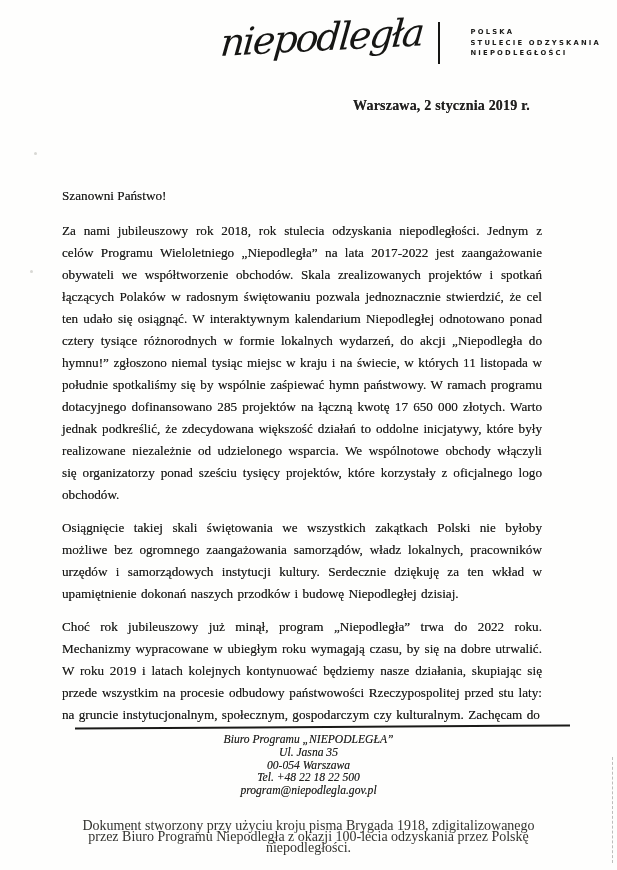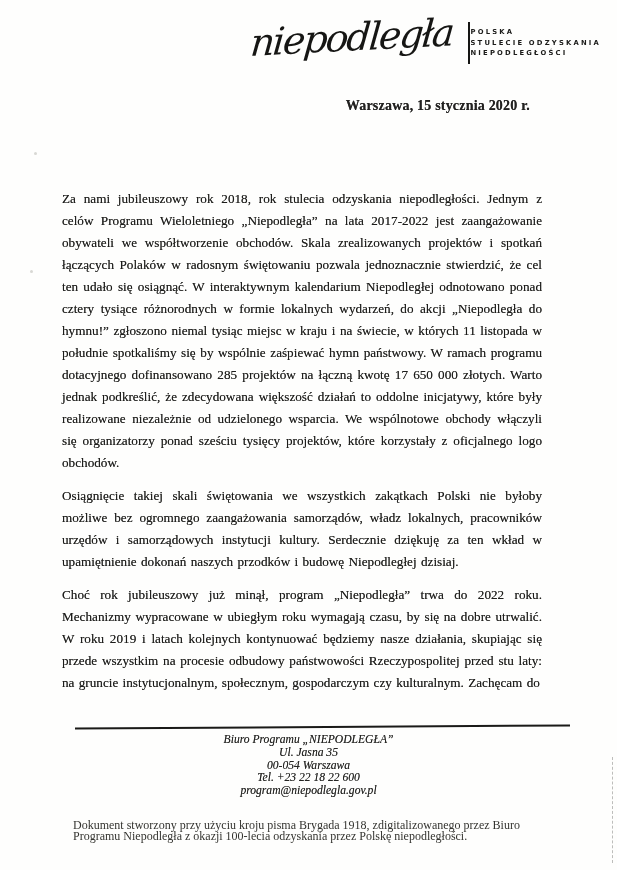--- a/index.html
+++ b/index.html
@@ -39,21 +39,21 @@
     padding-right: 18px;
     line-height: 58px;
   }
   .logo-divider {
     width: 2px;
     height: 42px;
     background: #161614;
     flex: 0 0 auto;
   }
   .logo-tagline {
-    padding-left: 0;
+    padding-left: 30px;
     display: flex;
     flex-direction: column;
     justify-content: center;
   }
   .logo-tagline span {
     font-family: "DejaVu Sans", sans-serif;
     font-size: 6.8px;
     font-weight: bold;
     letter-spacing: 2.2px;
     line-height: 10.5px;
@@ -116,21 +116,22 @@
     font-size: 11.6px;
     line-height: 12.8px;
     color: #242422;
     text-shadow: 0 0 0.3px rgba(30,30,28,0.6);
   }
   .fine-print {
     position: absolute;
     top: 820px;
     left: 73px;
     width: 471px;
-    font-size: 12px;
+    text-align: center;
+    font-size: 14px;
     line-height: 11px;
     color: #33332f;
   }
 
   
   .scan-dotted-line {
     position: absolute;
     right: 4px;
     top: 757px;
     height: 106px;
@@ -154,35 +155,36 @@
   <div class="logo-row">
     <div class="logo-script">niepodległa</div>
     <div class="logo-divider"></div>
     <div class="logo-tagline">
       <span>POLSKA</span>
       <span>STULECIE ODZYSKANIA</span>
       <span>NIEPODLEGŁOŚCI</span>
     </div>
   </div>
 
-  <div class="dateline">Warszawa, 15 stycznia 2020 r.</div>
+  <div class="dateline">Warszawa, 2 stycznia 2019 r.</div>
 
   <div class="body-text">
+    <p class="salutation">Szanowni Państwo!</p>
     <p class="para">Za nami jubileuszowy rok 2018, rok stulecia odzyskania niepodległości. Jednym z celów Programu Wieloletniego „Niepodległa” na lata 2017-2022 jest zaangażowanie obywateli we współtworzenie obchodów. Skala zrealizowanych projektów i spotkań łączących Polaków w radosnym świętowaniu pozwala jednoznacznie stwierdzić, że cel ten udało się osiągnąć. W interaktywnym kalendarium Niepodległej odnotowano ponad cztery tysiące różnorodnych w formie lokalnych wydarzeń, do akcji „Niepodległa do hymnu!” zgłoszono niemal tysiąc miejsc w kraju i na świecie, w których 11 listopada w południe spotkaliśmy się by wspólnie zaśpiewać hymn państwowy. W ramach programu dotacyjnego dofinansowano 285 projektów na łączną kwotę 17 650 000 złotych. Warto jednak podkreślić, że zdecydowana większość działań to oddolne inicjatywy, które były realizowane niezależnie od udzielonego wsparcia. We wspólnotowe obchody włączyli się organizatorzy ponad sześciu tysięcy projektów, które korzystały z oficjalnego logo obchodów.</p>
     <p class="para">Osiągnięcie takiej skali świętowania we wszystkich zakątkach Polski nie byłoby możliwe bez ogromnego zaangażowania samorządów, władz lokalnych, pracowników urzędów i samorządowych instytucji kultury. Serdecznie dziękuję za ten wkład w upamiętnienie dokonań naszych przodków i budowę Niepodległej dzisiaj.</p>
     <p class="para">Choć rok jubileuszowy już minął, program „Niepodległa” trwa do 2022 roku. Mechanizmy wypracowane w ubiegłym roku wymagają czasu, by się na dobre utrwalić. W roku 2019 i latach kolejnych kontynuować będziemy nasze działania, skupiając się przede wszystkim na procesie odbudowy państwowości Rzeczypospolitej przed stu laty: na gruncie instytucjonalnym, społecznym, gospodarczym czy kulturalnym. Zachęcam do</p>
   </div>
 
   <div class="footer-rule"></div>
 
   <div class="footer-address">
     <div>Biuro Programu „NIEPODLEGŁA”</div>
     <div>Ul. Jasna 35</div>
     <div>00-054 Warszawa</div>
-    <div>Tel. +23 22 18 22 600</div>
+    <div>Tel. +48 22 18 22 500</div>
     <div>program@niepodlegla.gov.pl</div>
   </div>
 
   <div class="fine-print">Dokument stworzony przy użyciu kroju pisma Brygada 1918, zdigitalizowanego przez Biuro Programu Niepodległa z okazji 100-lecia odzyskania przez Polskę niepodległości.</div>
 
   <div class="scan-dotted-line"></div>
   <div class="scan-speck" style="left:34px; top:152px;"></div>
   <div class="scan-speck" style="left:30px; top:270px;"></div>
 </div>
 

